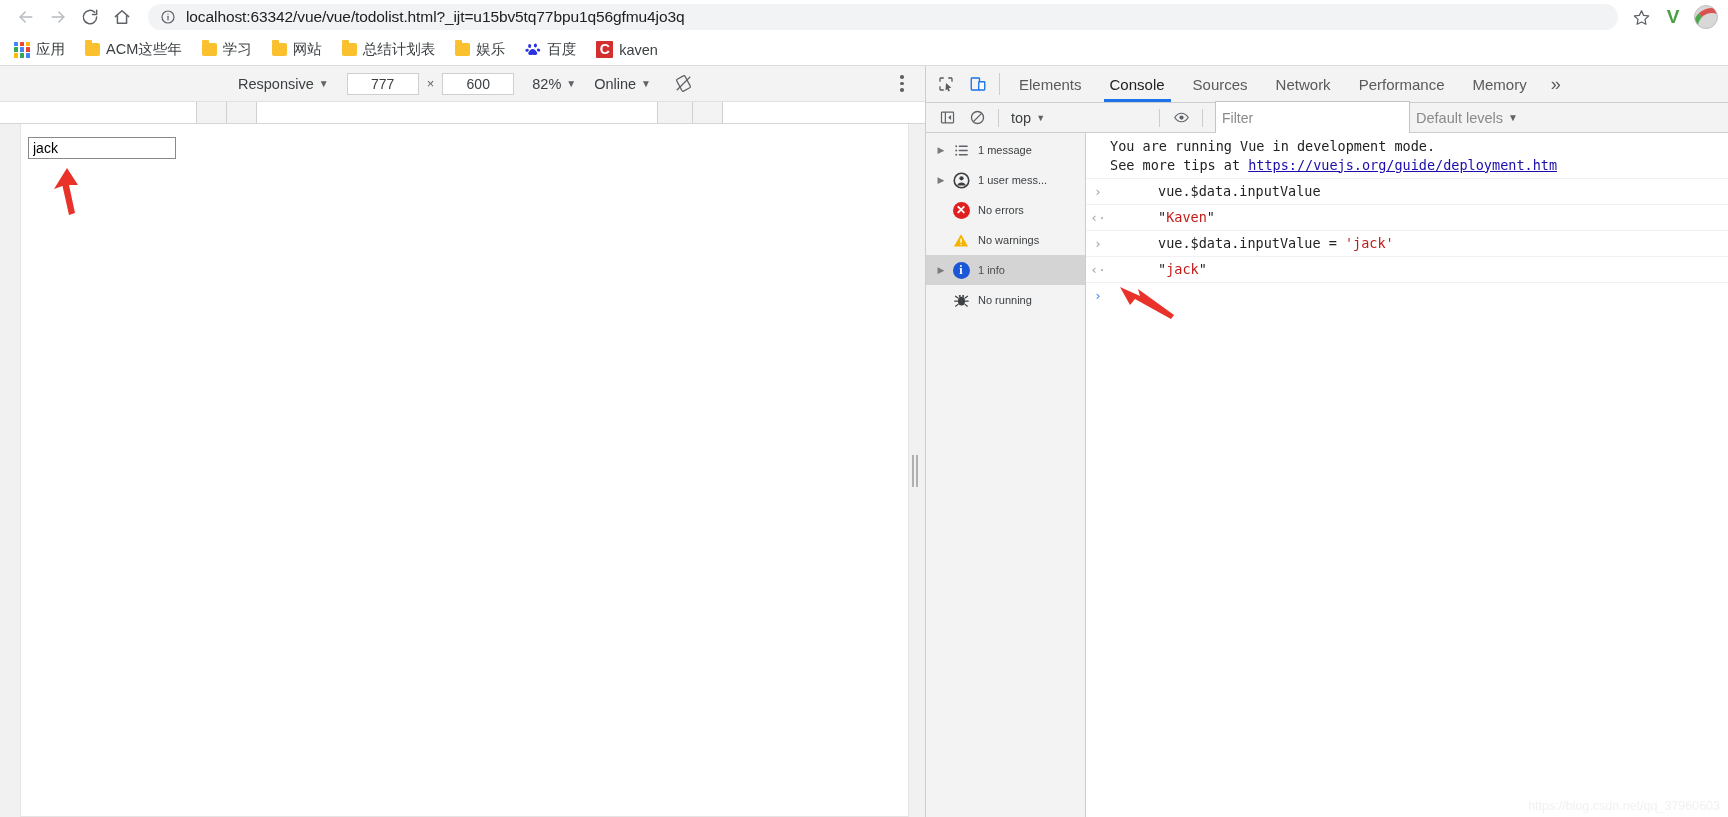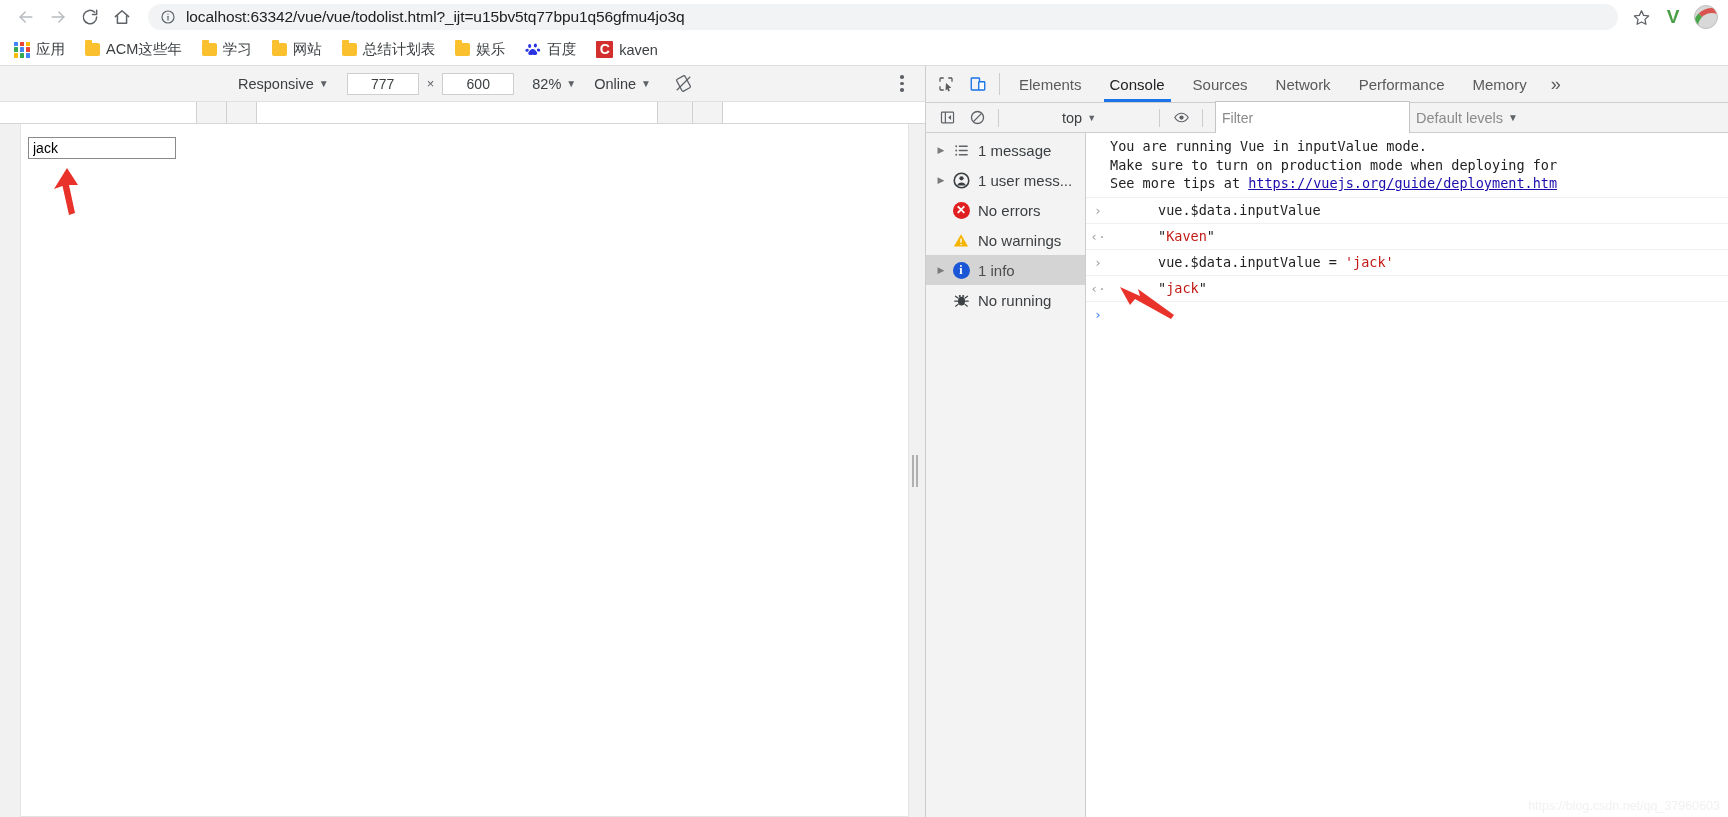--- a/index.html
+++ b/index.html
@@ -287,21 +287,21 @@
     border-bottom: 1px solid #cdcdcd;
     display: flex;
     align-items: center;
     padding: 0 6px;
     font-size: 14px;
     color: #3c4043;
   }
   .ct-btn { width:30px;height:26px;display:flex;align-items:center;justify-content:center;color:#5f6368; }
   .ct-sep { width:1px;height:18px;background:#cdcdcd;margin:0 6px; }
   .ctx-select {
-    display:flex;align-items:center;justify-content:center;
+    display:flex;align-items:center;justify-content:flex-start;
     width: 148px; height: 22px; padding: 0 6px;
     font-size: 14.5px; color:#3c4043;
   }
   .ctx-select .caret { font-size:9px; }
   .filter-input {
     flex: 0 1 190px;
     height: 21px;
     border: 1px solid #c4c4c4;
     background: #fff;
     font-size: 14px;
@@ -339,21 +339,21 @@
     white-space: nowrap;
   }
   .cs-row.selected { background:#d4d4d4; color:#4d4d4d; }
   .cs-tri {
     width: 14px; flex:0 0 14px;
     color:#7a7a7a; font-size:9px;
     display:flex;align-items:center;justify-content:center;
   }
   .cs-tri.empty { visibility:hidden; }
   .cs-ico { width: 26px; flex:0 0 26px; display:flex;align-items:center;justify-content:center; }
-  .cs-label { margin-left: 4px; font-size: 15px; overflow:hidden; text-overflow:ellipsis; }
+  .cs-label { margin-left: 4px; font-size: 11px; overflow:hidden; text-overflow:ellipsis; }
 
   .badge-circle {
     width:17px;height:17px;border-radius:50%;
     display:flex;align-items:center;justify-content:center;
     color:#fff;font-size:12px;font-weight:bold;
     font-family:"Liberation Sans",sans-serif;
   }
 
   .console-log {
     flex: 1 1 auto;
@@ -693,22 +693,21 @@
                   <circle cx="14.4" cy="5.6" r="1.5"></circle>
               </svg>
             </span>
             <span class="cs-label">No running</span>
           </div>
         </div>
 
         <div class="console-log">
 
           <div class="log-group">
-            <div>You are running Vue in inputValue mode.</div>
-            <div>Make sure to turn on production mode when deploying for</div>
+            <div>You are running Vue in development mode.</div>
             <div><span>See more tips at </span><span class="link">https://vuejs.org/guide/deployment.htm</span></div>
           </div>
 
           <div class="log-line">
             <span class="gutter">›</span>
             <span class="content">vue.$data.inputValue</span>
           </div>
 
           <div class="log-line">
             <span class="gutter">‹·</span>

